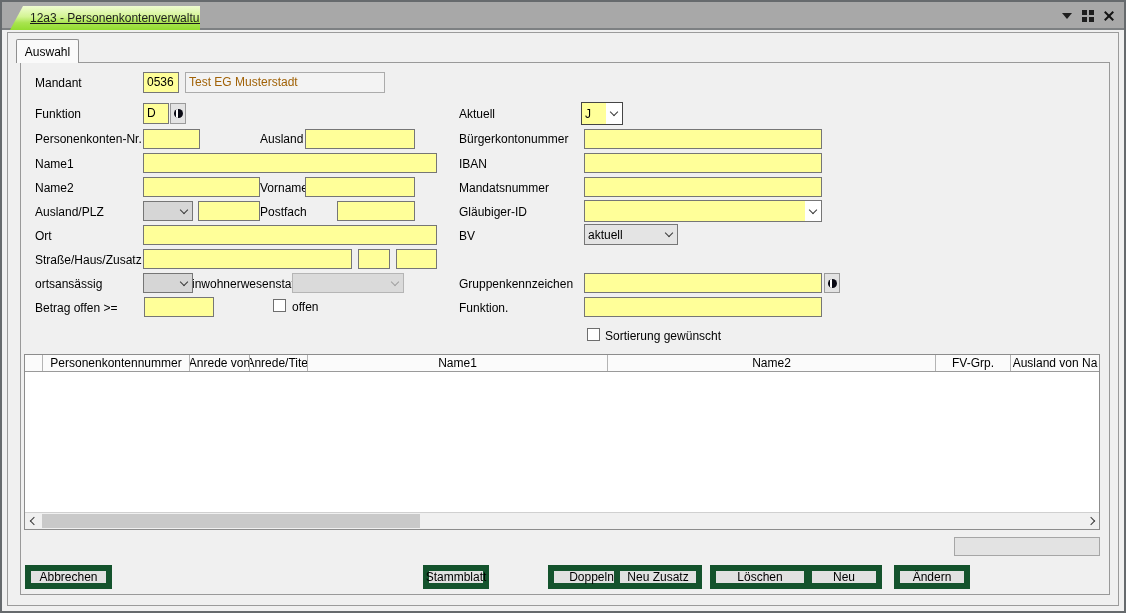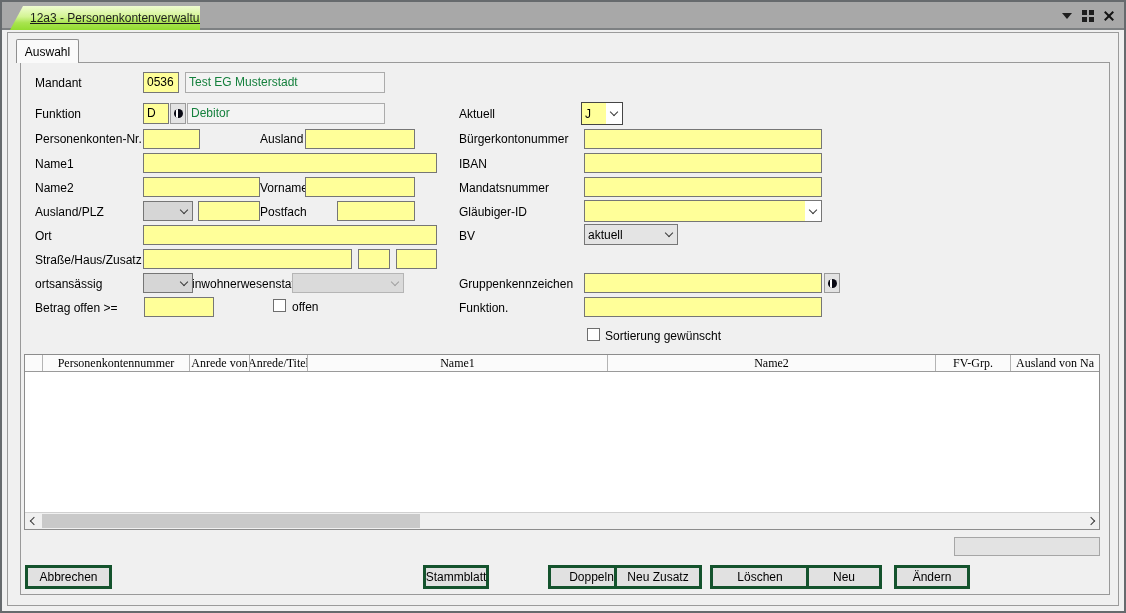--- a/index.html
+++ b/index.html
@@ -35,52 +35,52 @@
     background:#fafafa;border:1px solid #8f8f8f;border-bottom:none;border-radius:2px 2px 0 0;
     display:flex;align-items:center;justify-content:center;z-index:3;cursor:pointer;
   }
   .pane{position:absolute;left:18px;top:60px;width:1090px;height:533px;border:1px solid #999;background:#f0f0f0;z-index:1;}
   
   .lbl{position:absolute;white-space:nowrap;z-index:4;}
   .fld{
     position:absolute;background:#FFFF99;border:1px solid #767676;
     padding:2px 3px;z-index:4;font-family:"Liberation Sans",sans-serif;font-size:12px;
   }
-  .ro{background:#f3f3f3;border-color:#ababab;color:#15803d;}
+  .ro{background:#f3f3f3;border-color:#ababab;color:#a16207;}
   .ibtn{position:absolute;background:#e3e3e3;border:1px solid #9a9a9a;display:flex;align-items:center;justify-content:center;z-index:4;cursor:pointer;}
   .sphere{width:9px;height:9px;border-radius:50%;background:#0a0a14;position:relative;overflow:hidden;}
   .sphere::after{content:'';position:absolute;left:2px;top:0;width:2px;height:100%;background:#fff;}
   .chev{display:inline-block;width:6px;height:6px;border-right:1px solid #3a3a3a;border-bottom:1px solid #3a3a3a;transform:rotate(45deg);margin-top:-3px;}
   .chev.dis{border-color:#a0a0a0;}
   .combo{position:absolute;border:1px solid #767676;display:flex;align-items:center;z-index:4;cursor:pointer;}
   .combo .val{flex:1 1 auto;height:100%;display:flex;align-items:center;padding-left:3px;overflow:hidden;}
   .combo .arrow{flex:0 0 16px;height:100%;display:flex;align-items:center;justify-content:center;}
   .combo-gray{background:#d6d6d6;}
   .combo-dis{background:#dadada;border-color:#b5b5b5;}
   .combo-light{background:#e4e4e4;}
   .combo-focus{border-color:#454545;}
   .combo-focus .val{background:#FFFF99;}
   .combo-focus .arrow{background:#fff;}
   .combo-yellow .val{background:#FFFF99;}
   .combo-yellow .arrow{background:#fff;}
   .checkbox{position:absolute;width:13px;height:13px;background:#fff;border:1px solid #6e6e6e;z-index:4;cursor:pointer;}
   
   .grid-table{position:absolute;left:22px;top:352px;width:1076px;height:176px;border:1px solid #8c8c8c;background:#fff;z-index:4;display:flex;flex-direction:column;}
   .grid-head{display:flex;flex:0 0 17px;background:#fbfbfb;border-bottom:1px solid #9a9a9a;}
-  .grid-head .hc{border-right:1px solid #b4b4b4;display:flex;align-items:center;justify-content:center;overflow:hidden;white-space:nowrap;font-size:12px;cursor:pointer;font-family:Liberation Serif, serif;}
+  .grid-head .hc{border-right:1px solid #b4b4b4;display:flex;align-items:center;justify-content:center;overflow:hidden;white-space:nowrap;font-size:12px;cursor:pointer;}
   .grid-body{flex:1 1 auto;background:#fff;}
   .hscroll{flex:0 0 17px;background:#f0f0f0;border-top:1px solid #d0d0d0;position:relative;}
   .sbtn{position:absolute;top:0;width:17px;height:16px;display:flex;align-items:center;justify-content:center;cursor:pointer;}
   .sthumb{position:absolute;top:1px;left:17px;width:378px;height:14px;background:#c9c9c9;cursor:pointer;}
   .chev-l{transform:rotate(135deg);margin:0;}
   .chev-r{transform:rotate(-45deg);margin:0;}
   
   .progress-box{position:absolute;left:952px;top:535px;width:146px;height:19px;background:#e3e3e3;border:1px solid #a6a6a6;z-index:4;}
   .btn{
-    position:absolute;top:563px;height:24px;background:#e1e1e1;border:3px solid #14532d;
+    position:absolute;top:563px;height:24px;background:#e1e1e1;border:6px solid #14532d;
     display:flex;align-items:center;justify-content:center;z-index:4;cursor:pointer;
     font-family:"Liberation Sans",sans-serif;font-size:12px;
   }
 </style>
 </head>
 <body>
 
 <div id="window">
 
   <div class="tabbar">
@@ -131,21 +131,20 @@
   <div class="lbl" style="left:457px;top:275px">Gruppenkennzeichen</div>
   <div class="lbl" style="left:457px;top:299px">Funktion.</div>
 
   <div class="fld" style="left:141px;top:70px;width:36px;height:21px">0536</div>
   <div class="fld ro" style="left:183px;top:70px;width:200px;height:21px">Test EG Musterstadt</div>
 
   <div class="fld" style="left:141px;top:101px;width:26px;height:21px">D</div>
   <div class="ibtn" style="left:168px;top:101px;width:16px;height:21px">
       <span class="sphere"></span>
     </div>
-  <div class="fld ro" style="left:185px;top:101px;width:198px;height:21px">Debitor</div>
   <div class="combo combo-focus" style="left:579px;top:100px;width:42px;height:23px">
     <span class="val">J</span>
     <span class="arrow">
         <span class="chev"></span>
       </span>
   </div>
 
   <div class="fld" style="left:141px;top:127px;width:57px;height:20px"></div>
   <div class="fld" style="left:303px;top:127px;width:110px;height:20px"></div>
   <div class="fld" style="left:582px;top:127px;width:238px;height:20px"></div>

